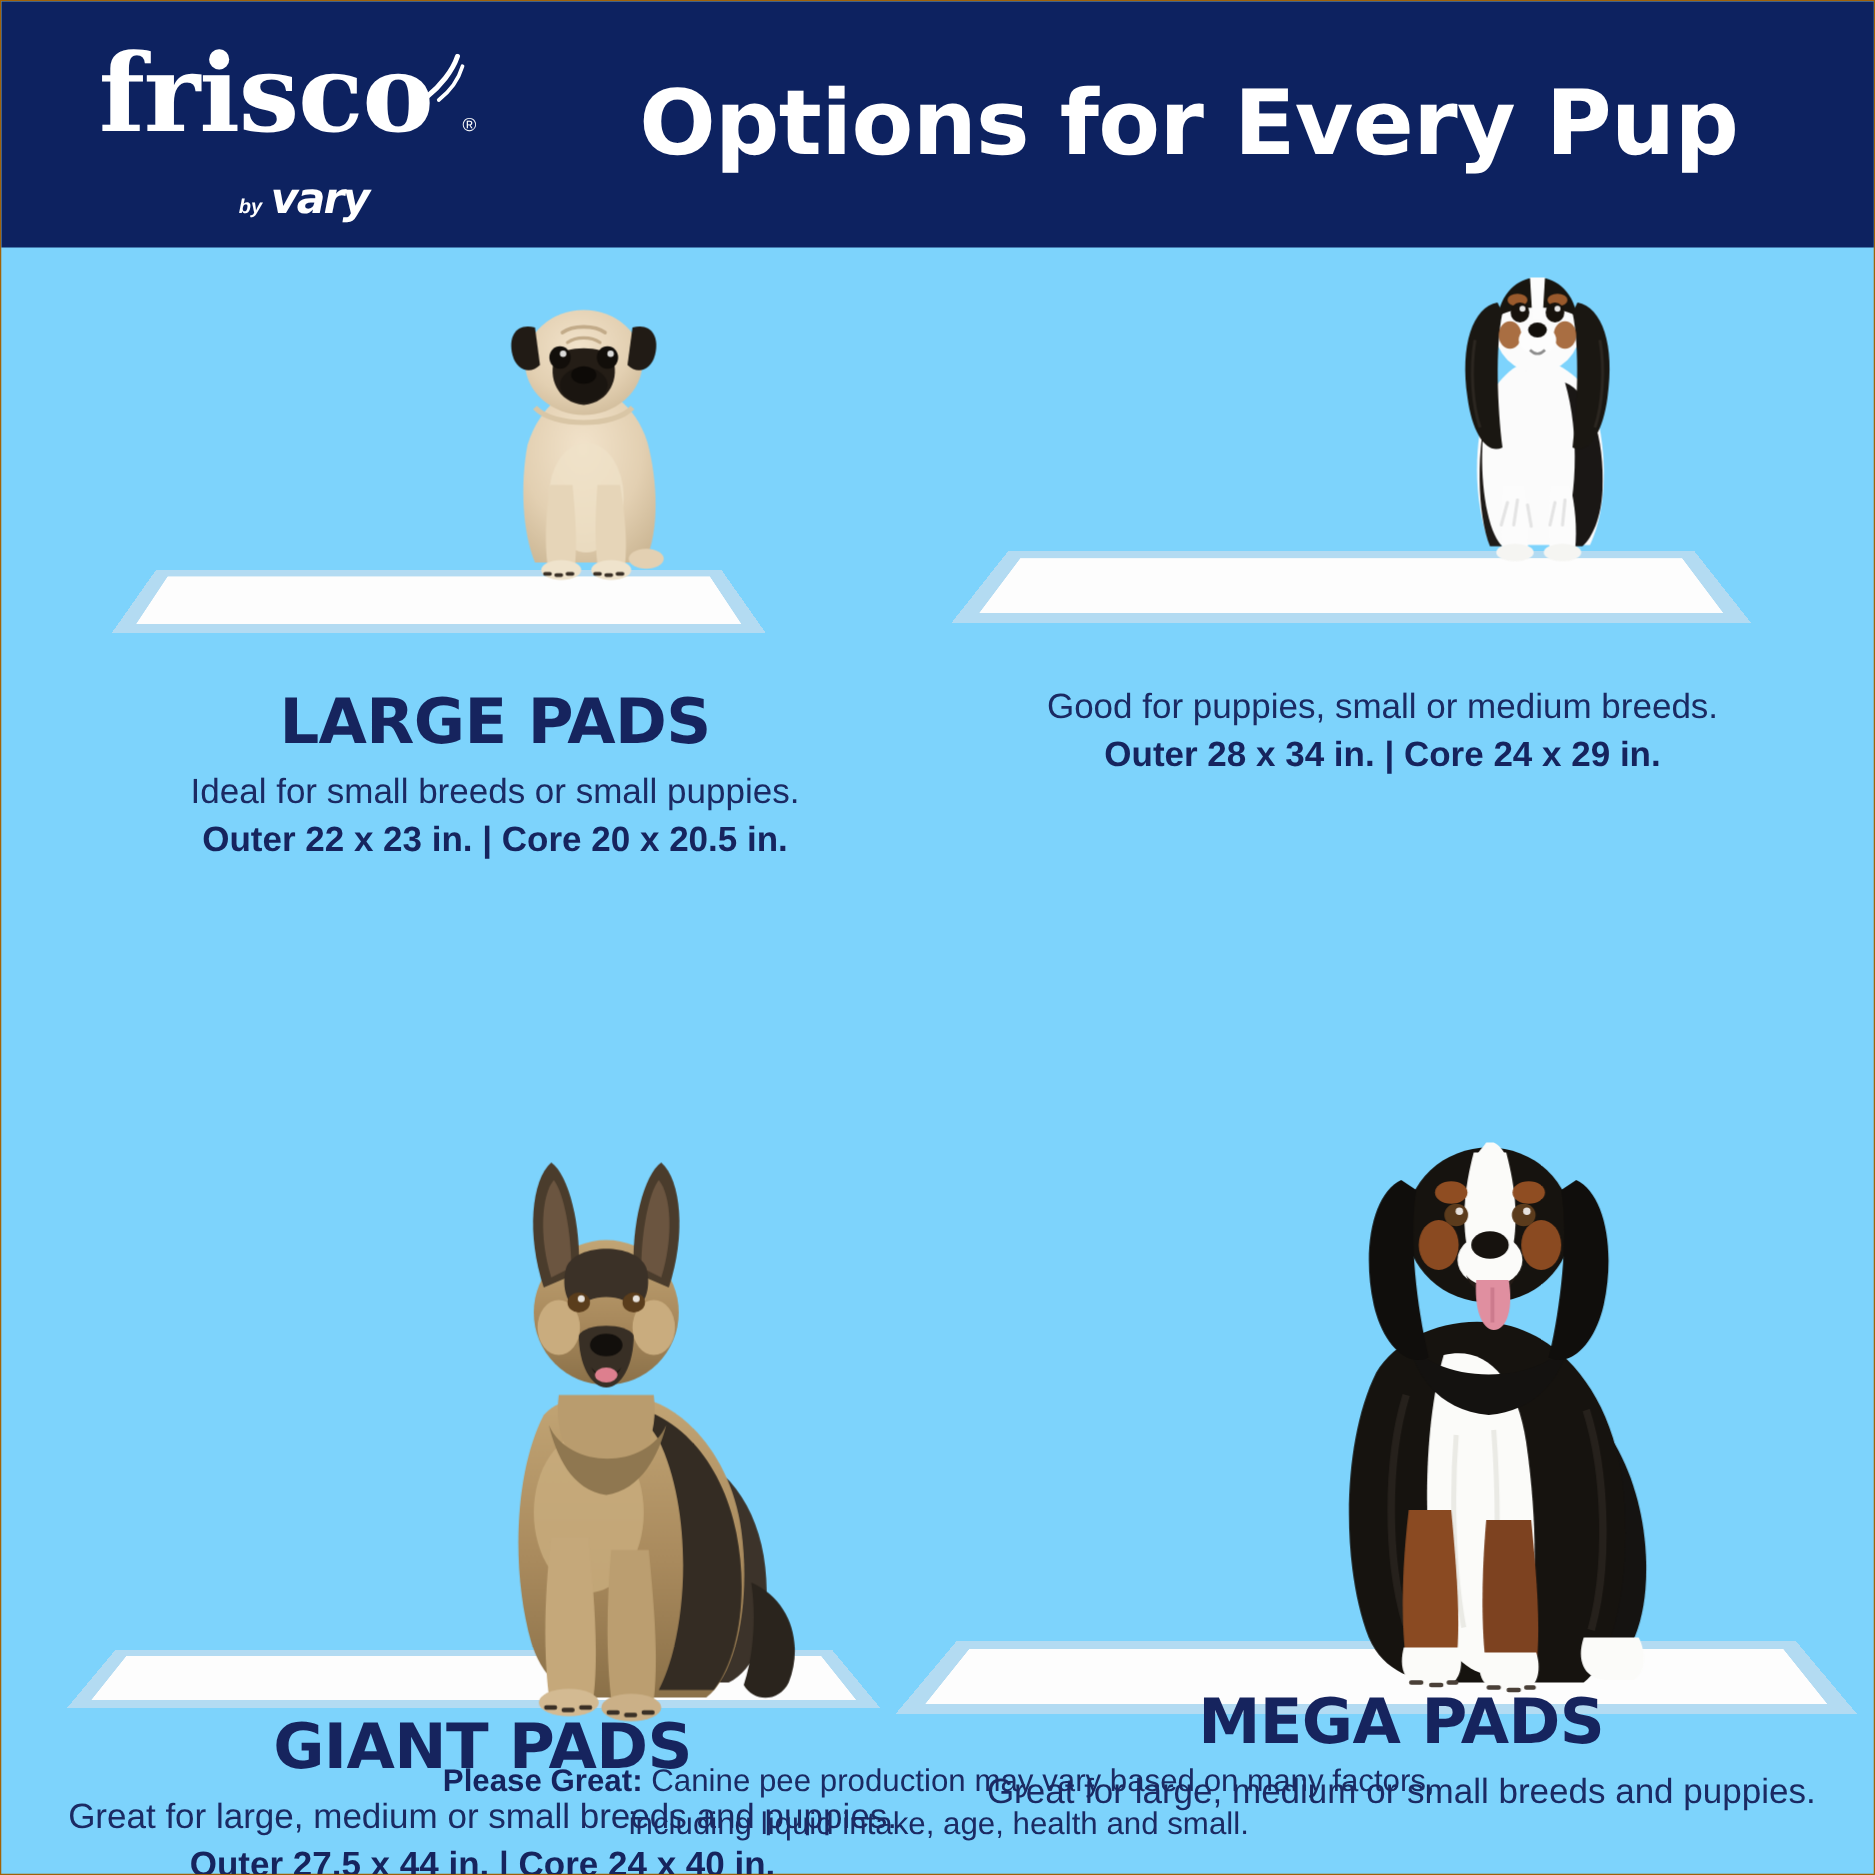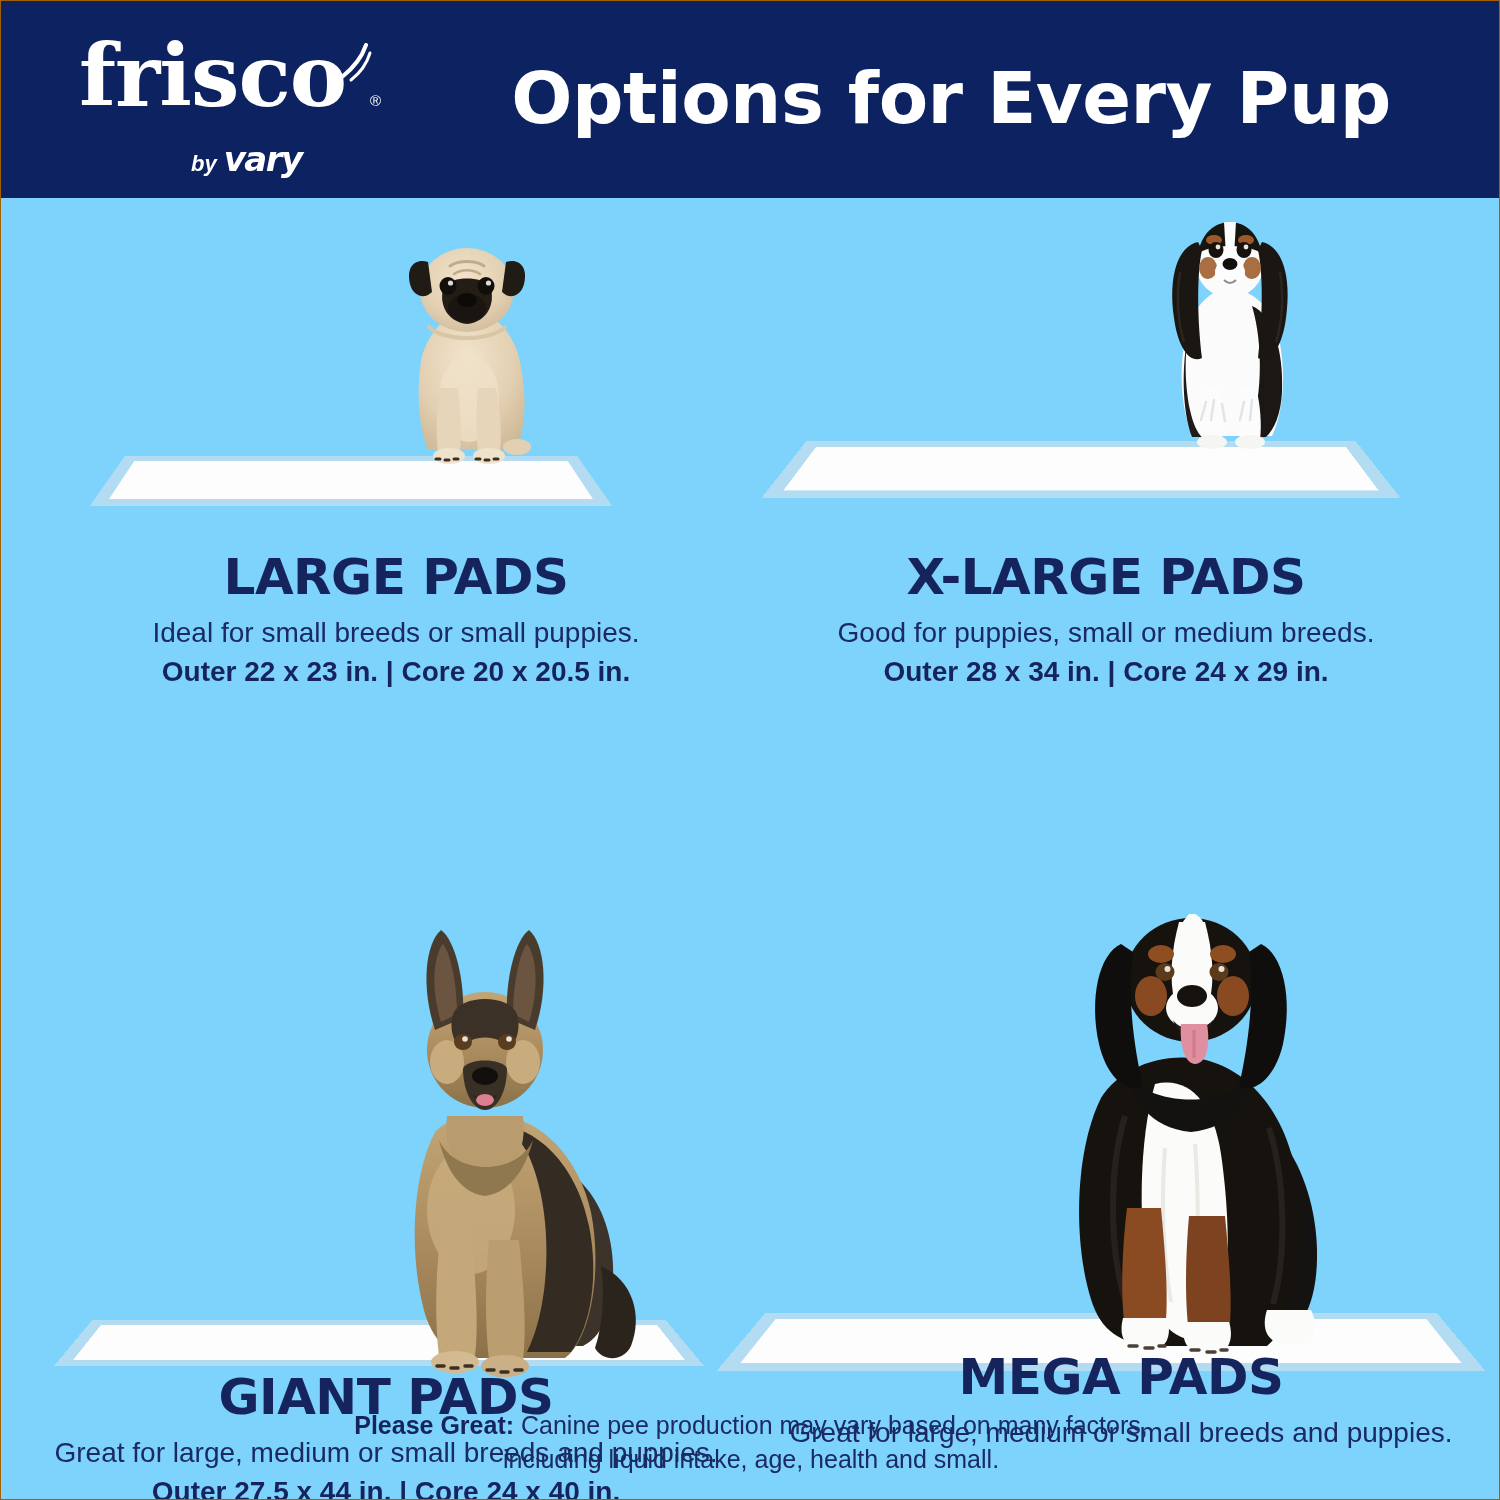--- a/index.html
+++ b/index.html
@@ -70,21 +70,21 @@
     position: absolute;
     left: 112px;
     top: 104px;
     display: flex;
     align-items: baseline;
     gap: 7px;
   }
   .brand-by {
     font-family: "Liberation Sans", sans-serif;
     font-weight: 700;
-    font-size: 22px;
+    font-size: 16px;
     color: #ffffff;
     font-style: italic;
   }
   .brand-chewy {
     font-family: "DejaVu Sans", sans-serif;
     font-weight: 700;
     font-size: 34px;
     color: #ffffff;
     letter-spacing: -1.5px;
     font-style: italic;
@@ -331,21 +331,20 @@
         <ellipse cx="118" cy="44" rx="7.5" ry="8" fill="#17120c"></ellipse>
         <circle cx="92" cy="41" r="2.4" fill="#ffffff" opacity="0.9"></circle>
         <circle cx="120" cy="41" r="2.4" fill="#ffffff" opacity="0.9"></circle>
 
         <ellipse cx="104" cy="66" rx="15" ry="12" fill="#fdfdfd"></ellipse>
         <ellipse cx="104" cy="58" rx="7.5" ry="6" fill="#120f0b"></ellipse>
         <path d="M98 74 C102 78, 106 78, 110 74" stroke="#8d8d8d" stroke-width="2" fill="none"></path>
       </svg>
 
       <div class="card-text" style="top:350px;">
-        <div class="card-title">X-LARGE PADS</div>
         <div class="card-desc">Good for puppies, small or medium breeds.</div>
         <div class="card-dims">Outer 28 x 34 in. | Core 24 x 29 in.</div>
       </div>
     </div>
 
     <div class="card" style="left:20px; top:490px; width:730px; height:810px;">
 
       <div class="pad" style="left:108px; top:586px; width:500px; height:92px;
                   border-width:11px; transform:perspective(800px) rotateX(64deg) scale(1.30);
                   transform-origin:50% 100%;">

